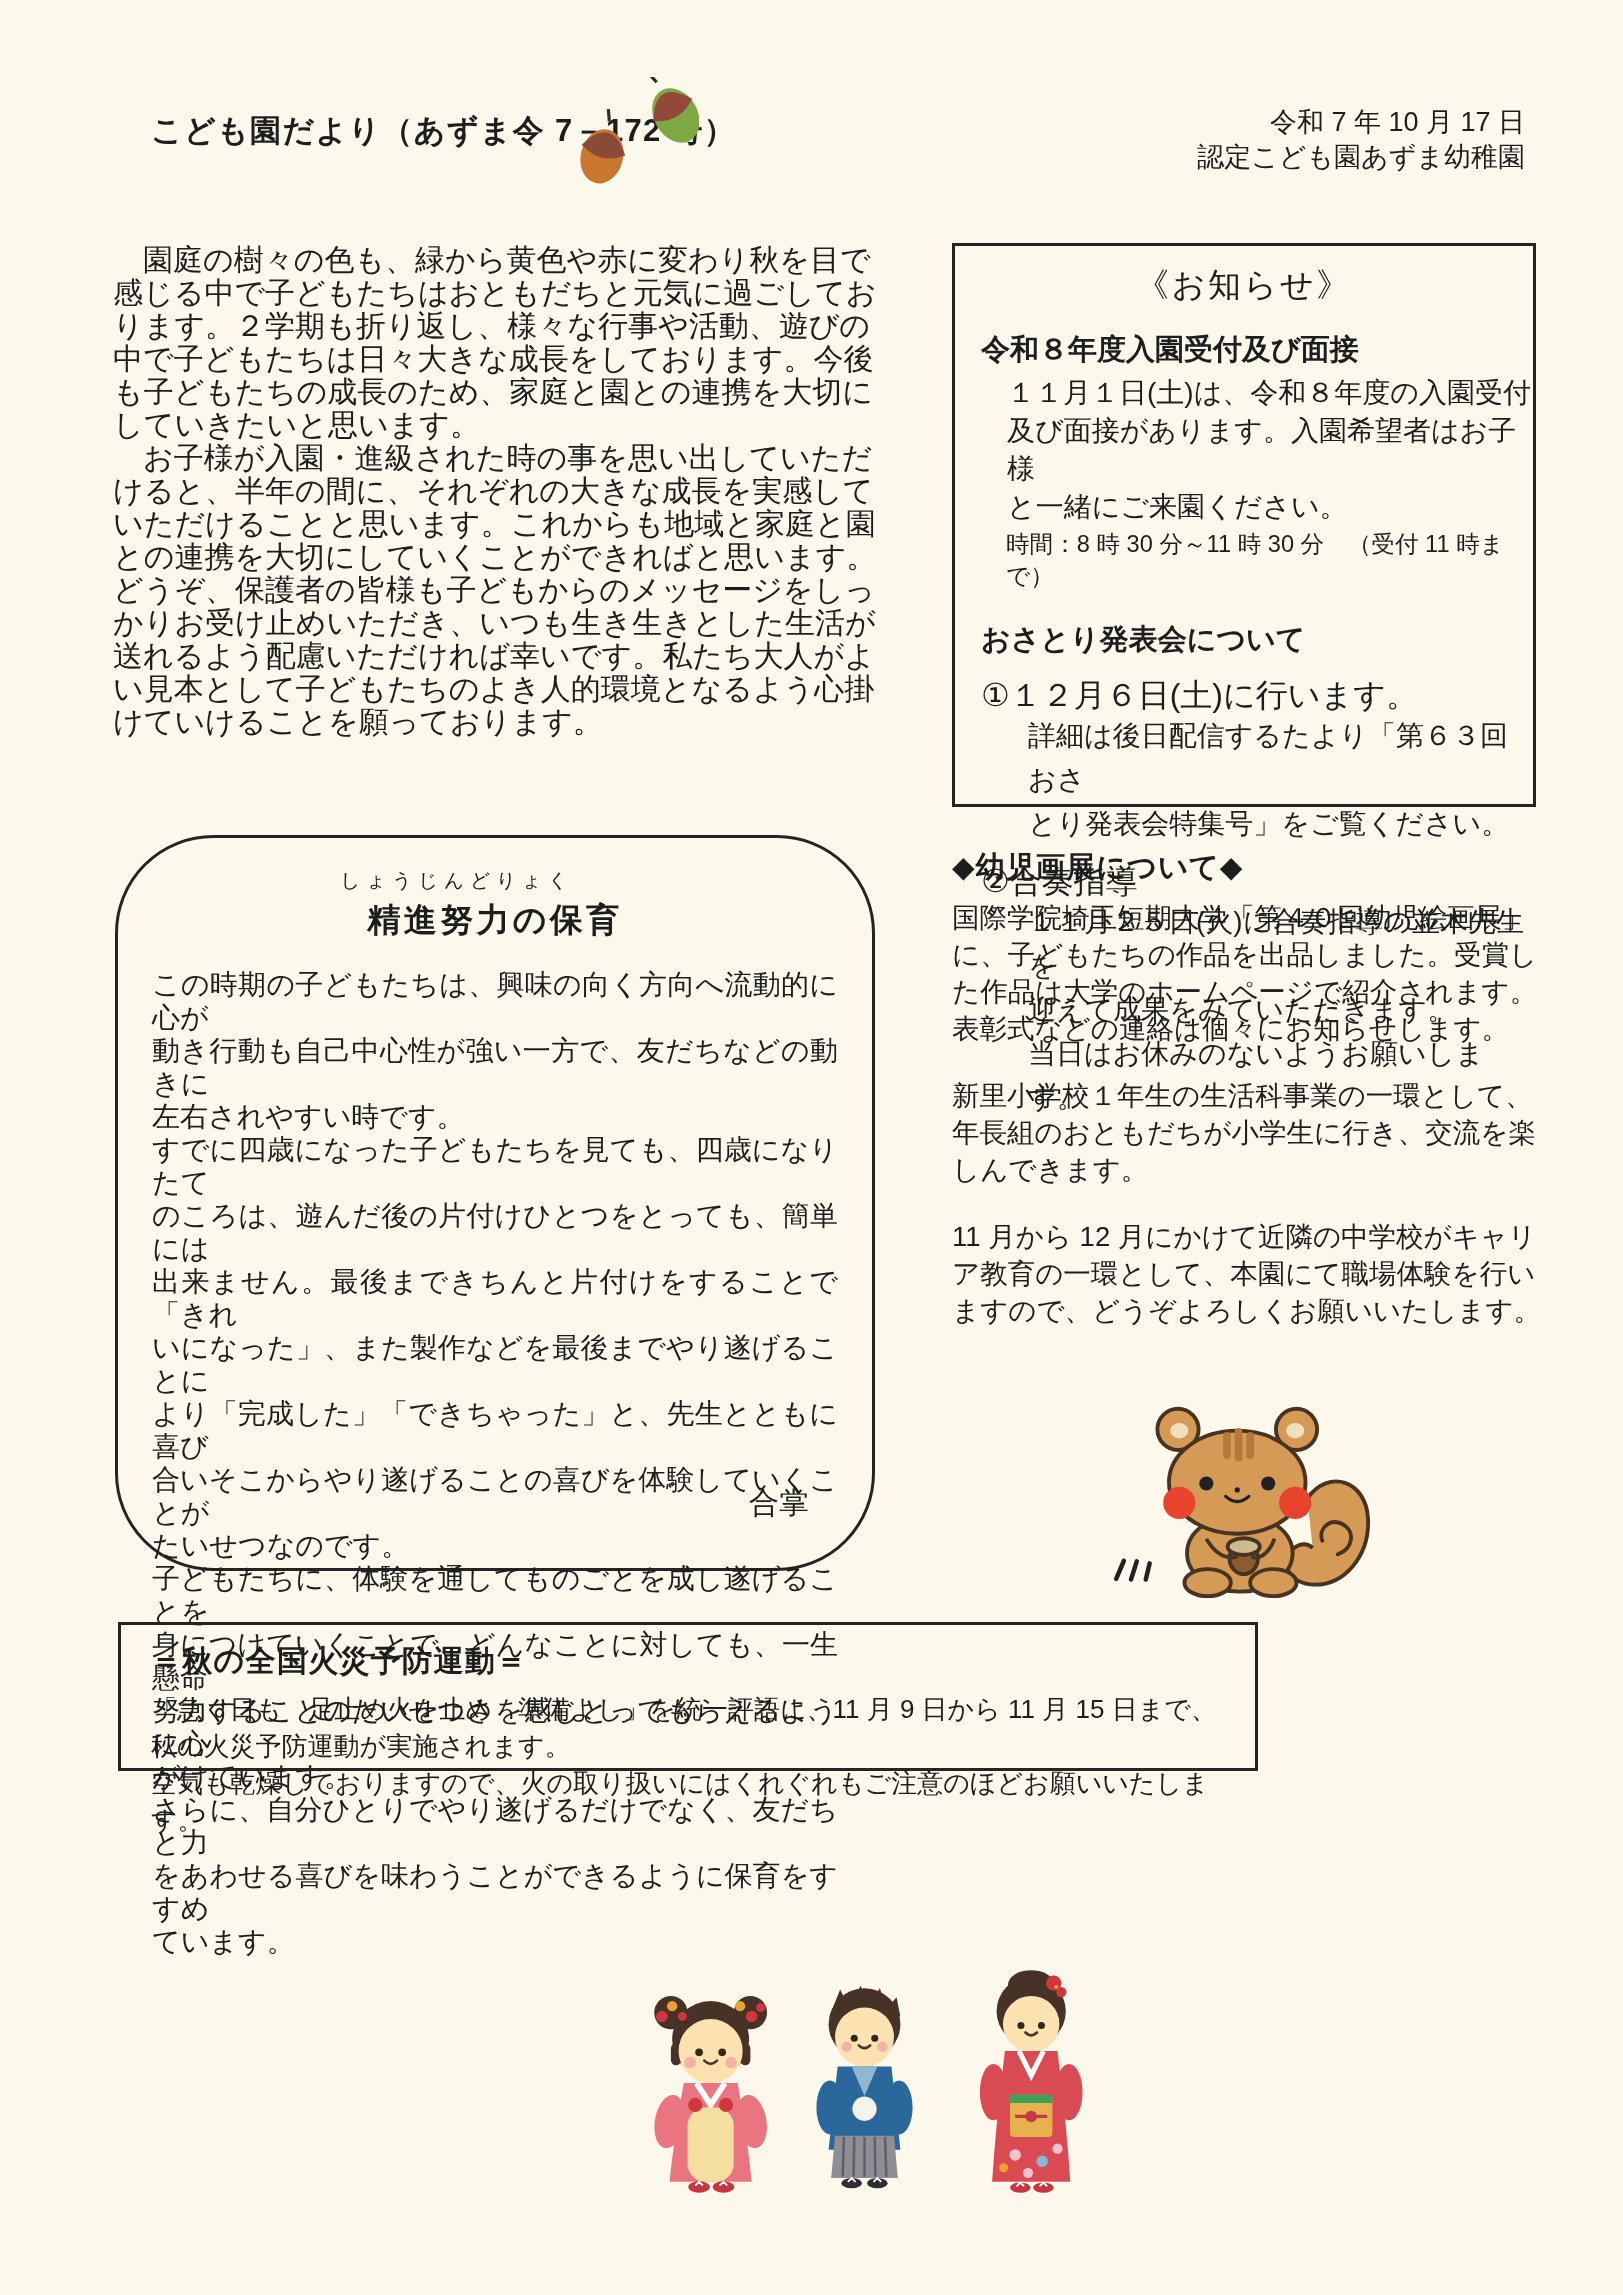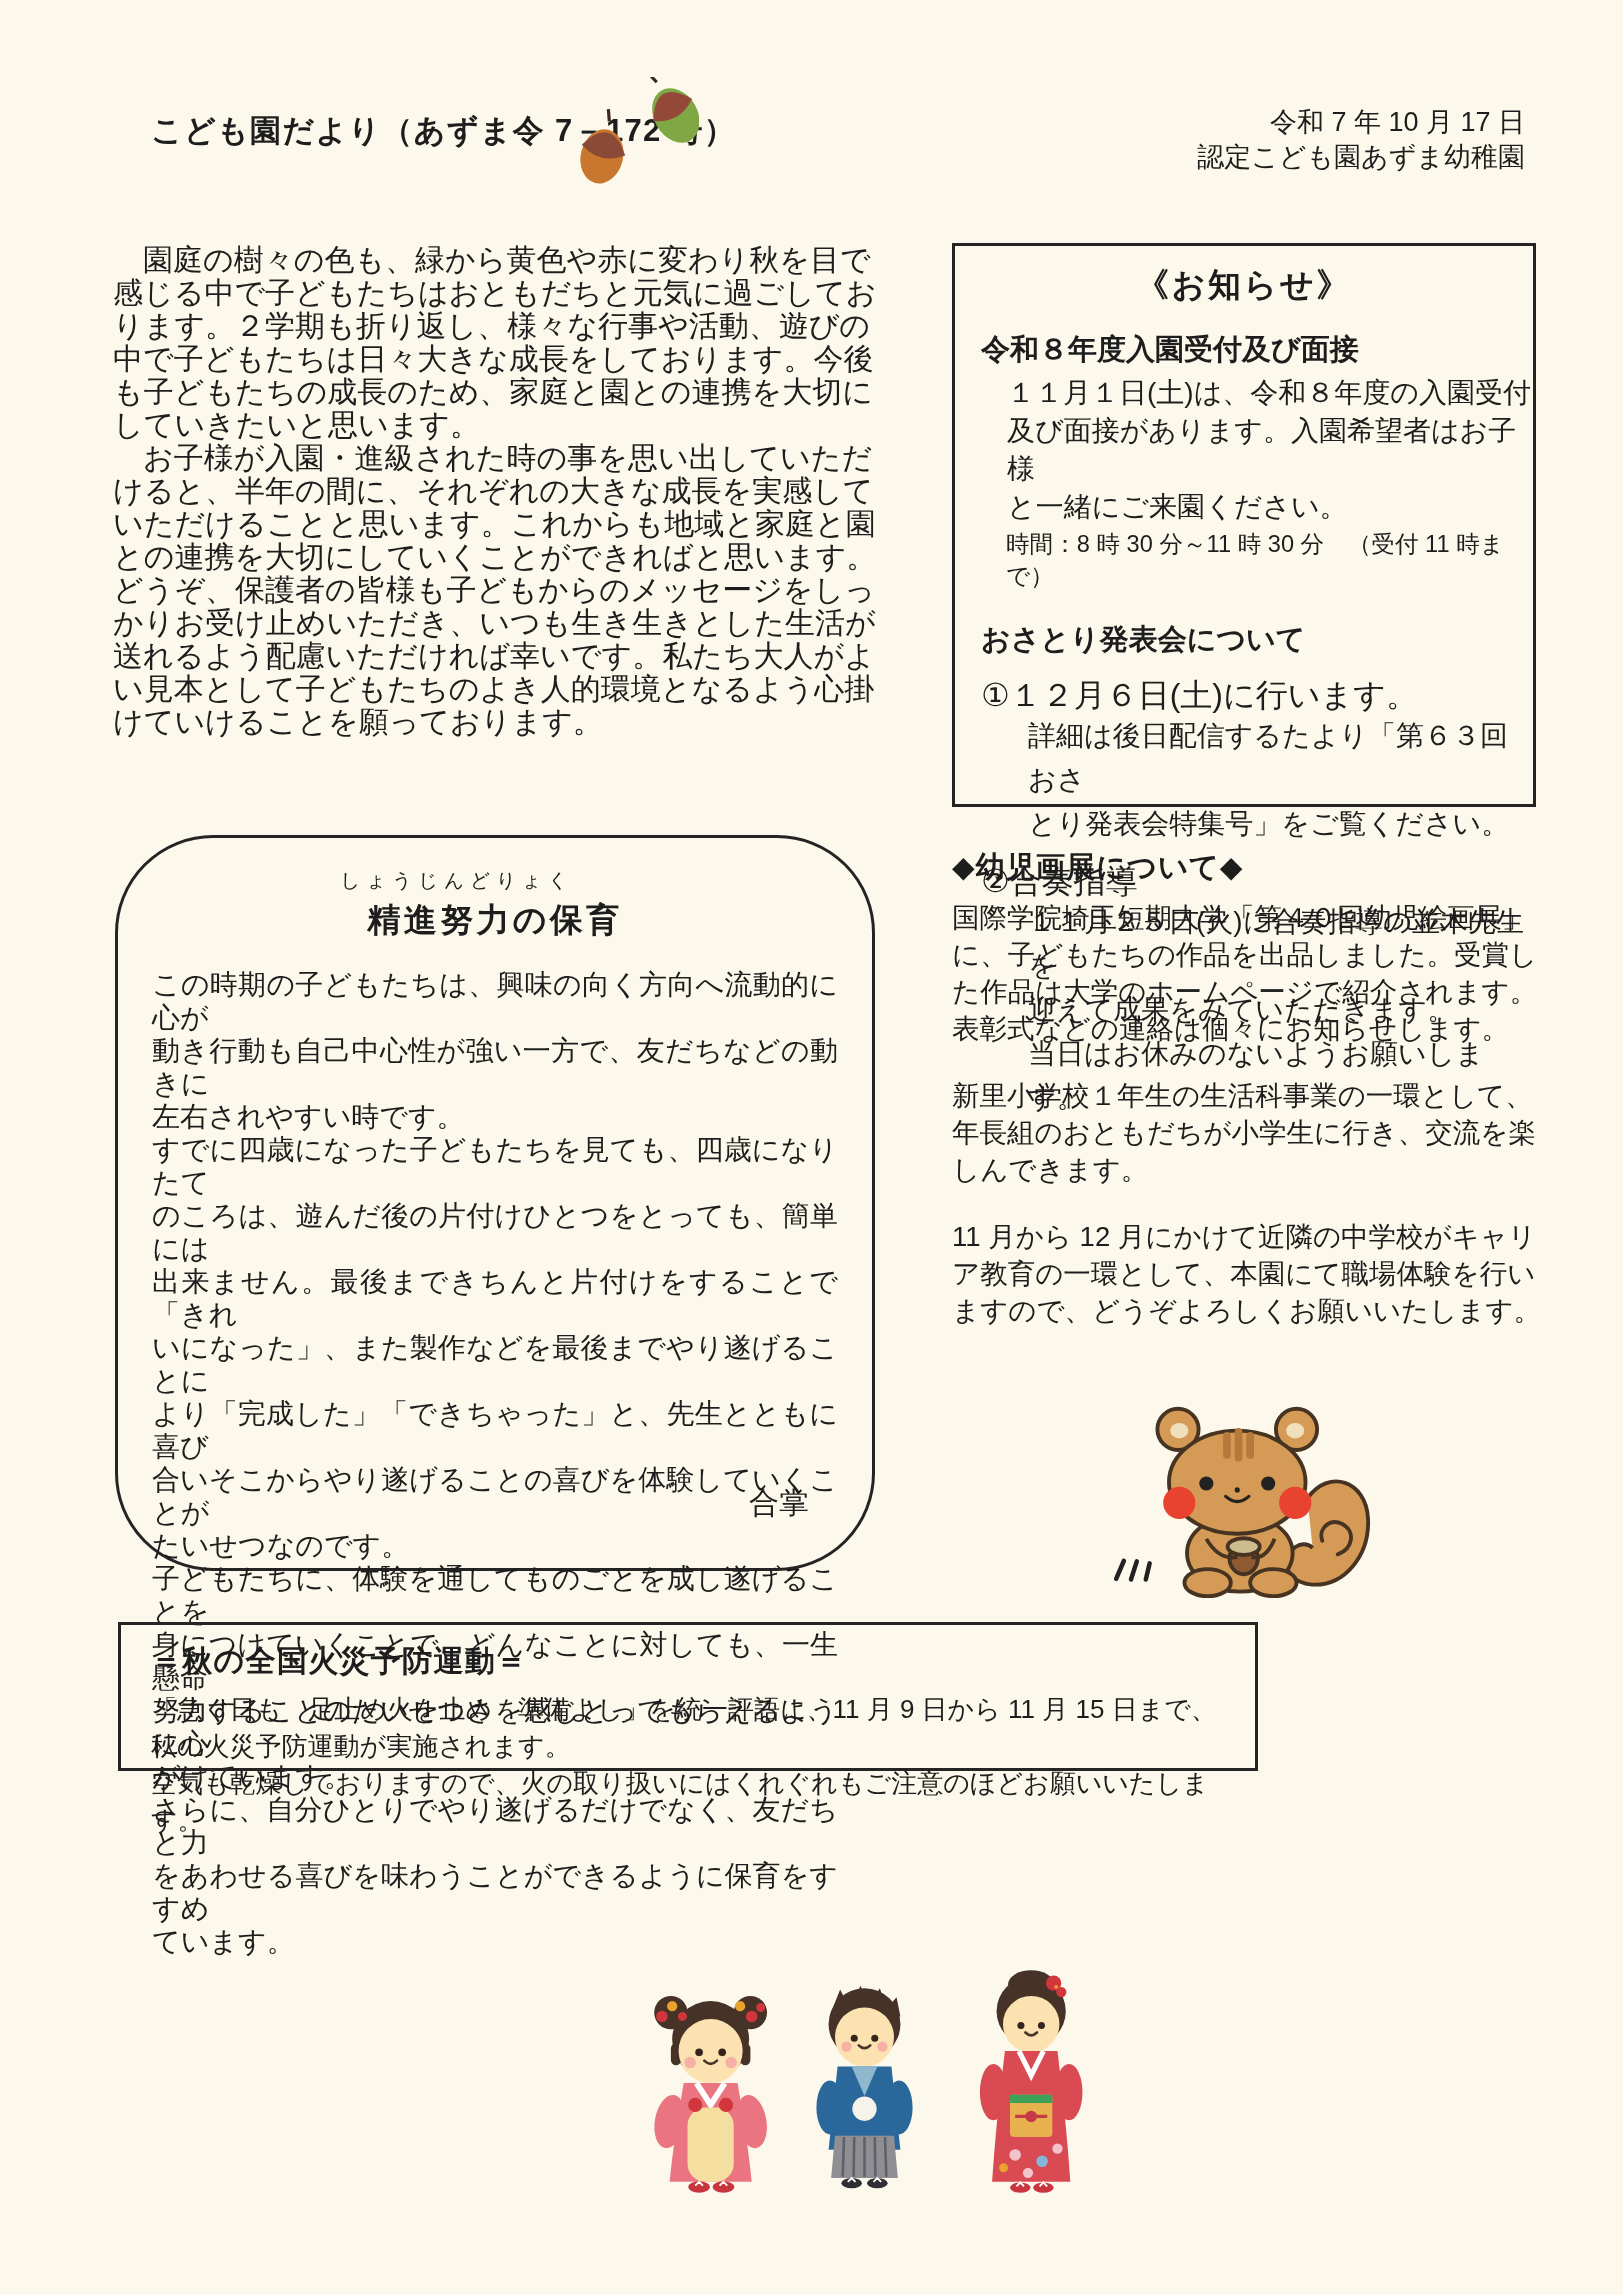--- a/index.html
+++ b/index.html
@@ -14,21 +14,21 @@
   
   .header-title{left:151px;top:110px;font-size:31px;font-weight:600;letter-spacing:1.3px;}
   .header-acorns{left:571px;top:77px;width:128px;height:115px;}
   .header-date{right:98px;top:105px;text-align:right;font-size:27px;line-height:35px;font-weight:500;}
 
   
   .intro{left:113px;top:243px;width:812px;font-size:30px;line-height:33px;font-weight:500;text-align:justify;}
 
   
   .notice-box{left:952px;top:243px;width:584px;height:564px;border:3.3px solid #242424;box-sizing:border-box;}
-  .notice-title{text-align:center;font-size:33px;font-weight:bold;margin-top:17px;letter-spacing:2.6px;}
+  .notice-title{text-align:center;font-size:33px;font-weight:normal;margin-top:17px;letter-spacing:2.6px;}
   .notice-s1-heading{margin:22px 0 0 26px;font-size:29px;font-weight:600;}
   .notice-body{margin:3.9px 0 0 52px;font-size:28px;line-height:38px;font-weight:500;}
   .notice-time{margin:2.6px 0 0 51px;font-size:23.6px;font-weight:500;}
   .notice-s2-heading{margin:27.5px 0 0 26px;font-size:29px;font-weight:600;}
   .notice-item{margin:16px 0 0 26px;font-size:32px;line-height:38px;font-weight:500;}
   .notice-detail{margin:0 0 0 73px;font-size:28px;line-height:44px;font-weight:500;}
 
   
   .hoiku-box{left:115px;top:835px;width:760px;height:736px;border:3.3px solid #242424;
              border-radius:98px;box-sizing:border-box;}

